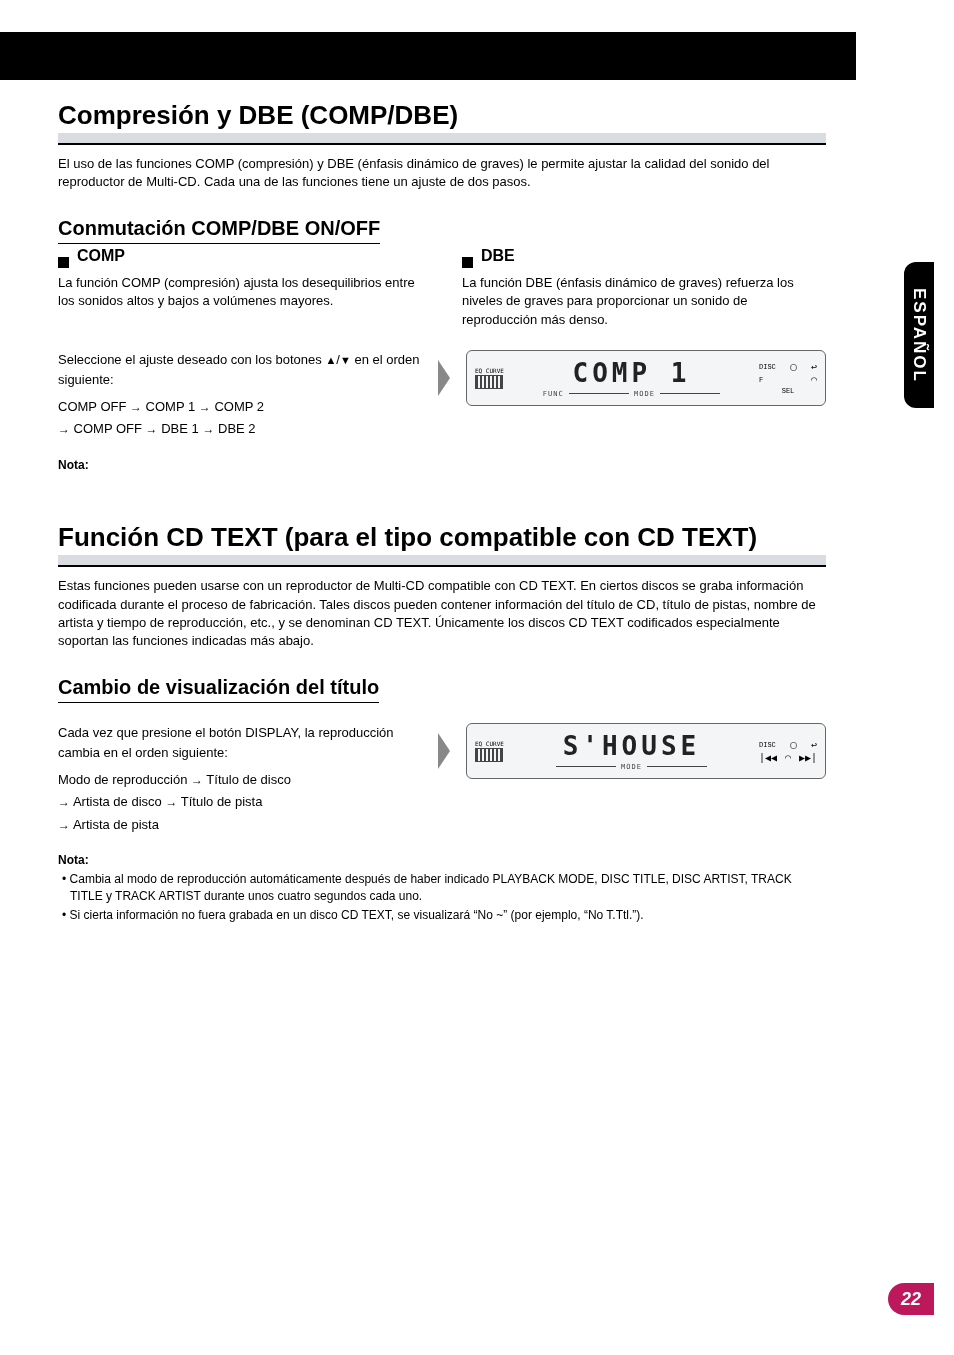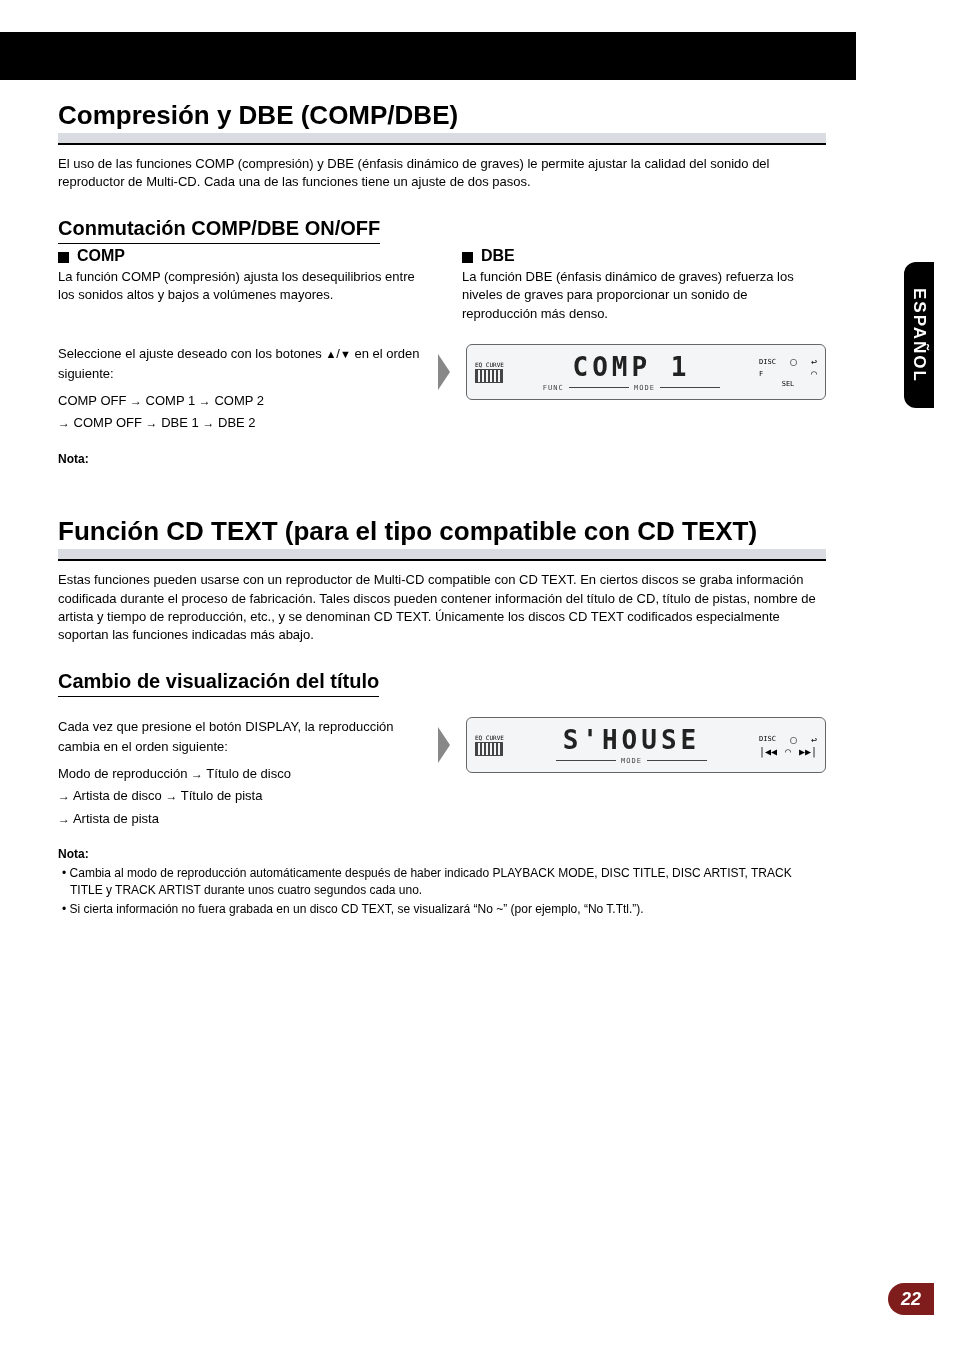--- a/index.html
+++ b/index.html
@@ -6,45 +6,45 @@
   html, body { width: 954px; height: 1355px; background: #fff; font-family: Arial, Helvetica, sans-serif; color: #000; }
   .page { position: relative; width: 954px; height: 1355px; }
   .topbar { position: absolute; top: 32px; left: 0; width: 856px; height: 48px; background: #000; }
   .content { position: absolute; top: 98px; left: 58px; width: 768px; }
   .h1 { font-size: 26px; font-weight: bold; font-family: "Arial Narrow", Arial, sans-serif; padding-bottom: 4px; margin-bottom: 6px; }
   .h1-wrap { border-bottom: 2px solid #000; background: linear-gradient(to bottom, #fff 78%, #d9dde2 78%); padding: 2px 0 2px 0; }
   .intro { font-size: 13px; line-height: 1.4; margin: 10px 0 26px 0; }
   .h2 { font-size: 20px; font-weight: bold; font-family: "Arial Narrow", Arial, sans-serif; display: inline-block; border-bottom: 1.5px solid #000; padding-bottom: 3px; }
   .cols { display: flex; gap: 40px; }
   .col { flex: 1; font-size: 13px; line-height: 1.45; }
-  .bullet-row { display: flex; align-items: center; gap: 8px; }
+  .bullet-row { display: flex; align-items: flex-end; gap: 8px; margin-bottom: 6px; }
   .bullet-sq { width: 11px; height: 11px; background: #000; flex-shrink: 0; margin-top: 3px; }
   .bullet-label { font-weight: bold; font-size: 16px; }
   .step { display: flex; gap: 12px; margin: 20px 0 0 0; align-items: flex-start; }
   .step-left { flex: 1; font-size: 13px; line-height: 1.55; }
   .step-right { flex: 0 0 388px; }
   .pointer { display: inline-block; width: 0; height: 0; border-top: 18px solid transparent; border-bottom: 18px solid transparent; border-left: 12px solid #888; margin-right: 8px; vertical-align: middle; }
   .pointer-wrap { display: flex; align-items: center; gap: 8px; }
   .lcd { width: 360px; height: 56px; border: 1.5px solid #666; border-radius: 6px; background: #f4f5f6; display: flex; align-items: center; padding: 4px 8px; gap: 8px; font-family: monospace; }
   .lcd-eq { display: flex; flex-direction: column; align-items: center; font-size: 6px; line-height: 1; }
   .lcd-eq-bars { width: 28px; height: 14px; border: 1px solid #444; margin-top: 1px; background: repeating-linear-gradient(to right, #444 0 2px, transparent 2px 4px); }
   .lcd-center { flex: 1; text-align: center; }
   .lcd-big { font-family: monospace; font-size: 26px; letter-spacing: 4px; font-weight: bold; color: #222; }
   .lcd-sub { font-size: 7px; letter-spacing: 1px; color: #444; margin-top: 2px; }
-  .lcd-right { width: 58px; font-size: 7px; text-align: left; }
+  .lcd-right { width: 58px; font-size: 7px; text-align: left; font-family: Liberation Mono, monospace; }
   .lcd-right-row { display: flex; justify-content: space-between; align-items: center; margin: 1px 0; }
   .lcd-icon { font-size: 10px; }
   .midline { border-bottom: 1px solid #444; margin: 2px 0 4px 0; }
   .note-block { font-size: 12px; line-height: 1.4; margin-top: 16px; }
   .note-title { font-weight: bold; margin-bottom: 3px; }
   .note-list { margin-left: 4px; }
   .note-list li { list-style: none; text-indent: -8px; padding-left: 8px; margin-bottom: 2px; }
   .note-list li::before { content: "• "; }
   .side-tab { position: absolute; right: 20px; top: 262px; width: 30px; height: 146px; background: #000; border-top-left-radius: 12px; border-bottom-left-radius: 12px; color: #fff; writing-mode: vertical-rl; text-align: center; font-weight: bold; font-size: 17px; letter-spacing: 2px; display: flex; align-items: center; justify-content: center; }
-  .pagenum { position: absolute; right: 20px; bottom: 40px; width: 46px; height: 32px; background: #7f1d1d; border-top-left-radius: 16px; border-bottom-left-radius: 16px; color: #fff; display: flex; align-items: center; justify-content: center; font-weight: bold; font-size: 18px; font-style: italic; }
+  .pagenum { position: absolute; right: 20px; bottom: 40px; width: 46px; height: 32px; background: #be185d; border-top-left-radius: 16px; border-bottom-left-radius: 16px; color: #fff; display: flex; align-items: center; justify-content: center; font-weight: bold; font-size: 18px; font-style: italic; }
   .arrow { font-size: 12px; }
   .tri-up::before { content: "\25B2"; font-size: 11px; }
   .tri-dn::before { content: "\25BC"; font-size: 11px; }
   .sec-gap { height: 44px; }
   .cycleline { margin-top: 6px; line-height: 1.7; }
 </style>
 </head>
 <body>
 <div class="page">
 

